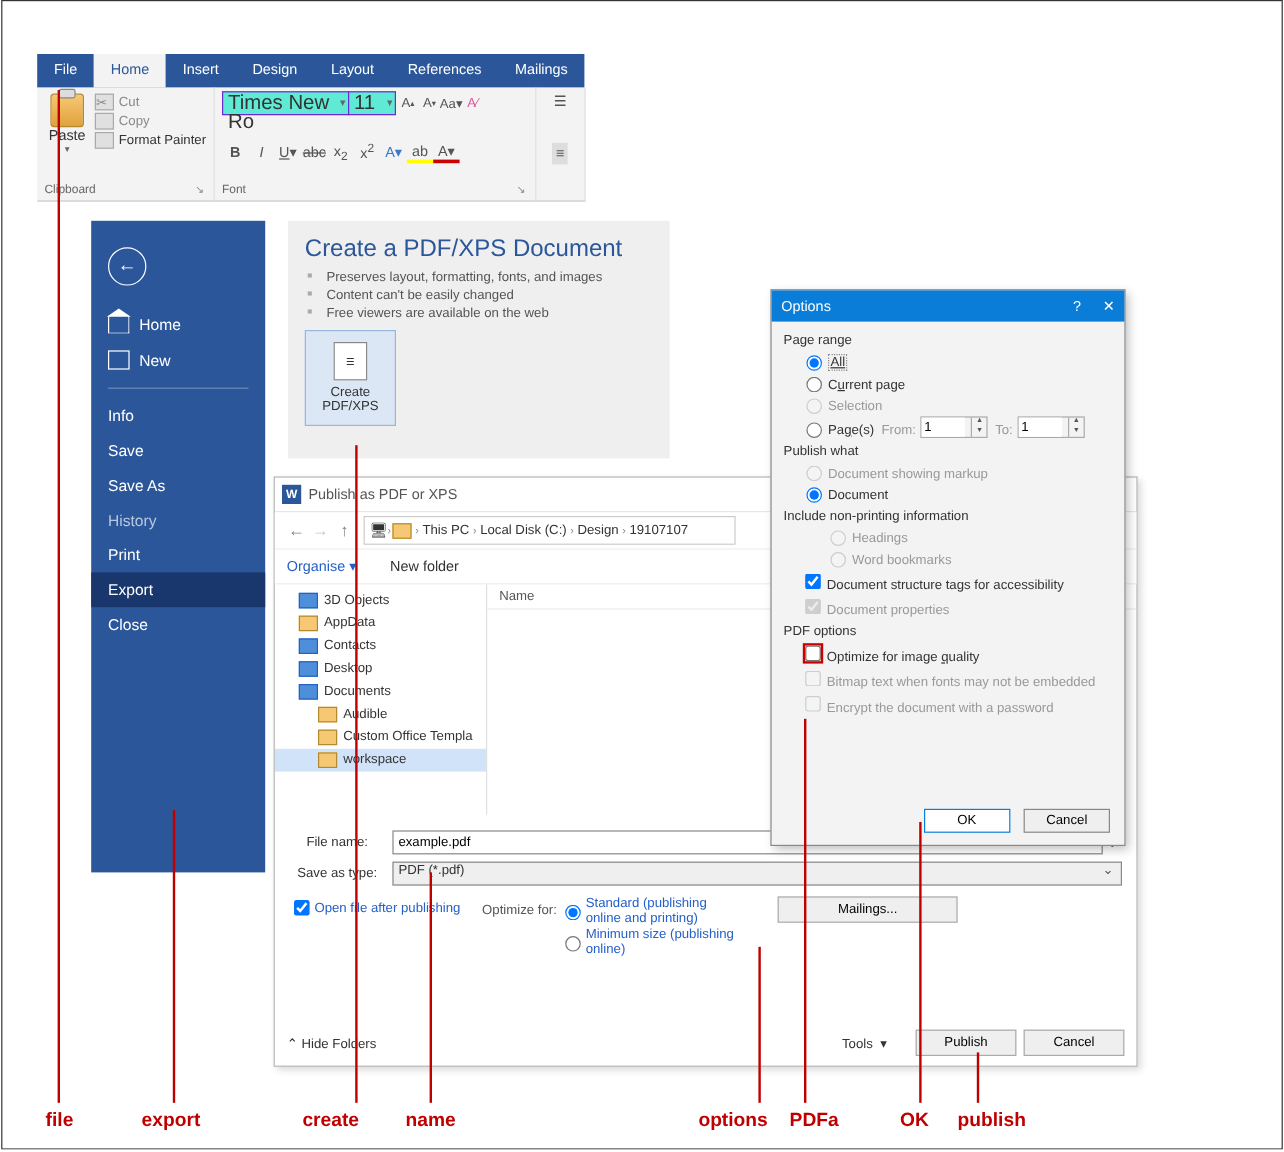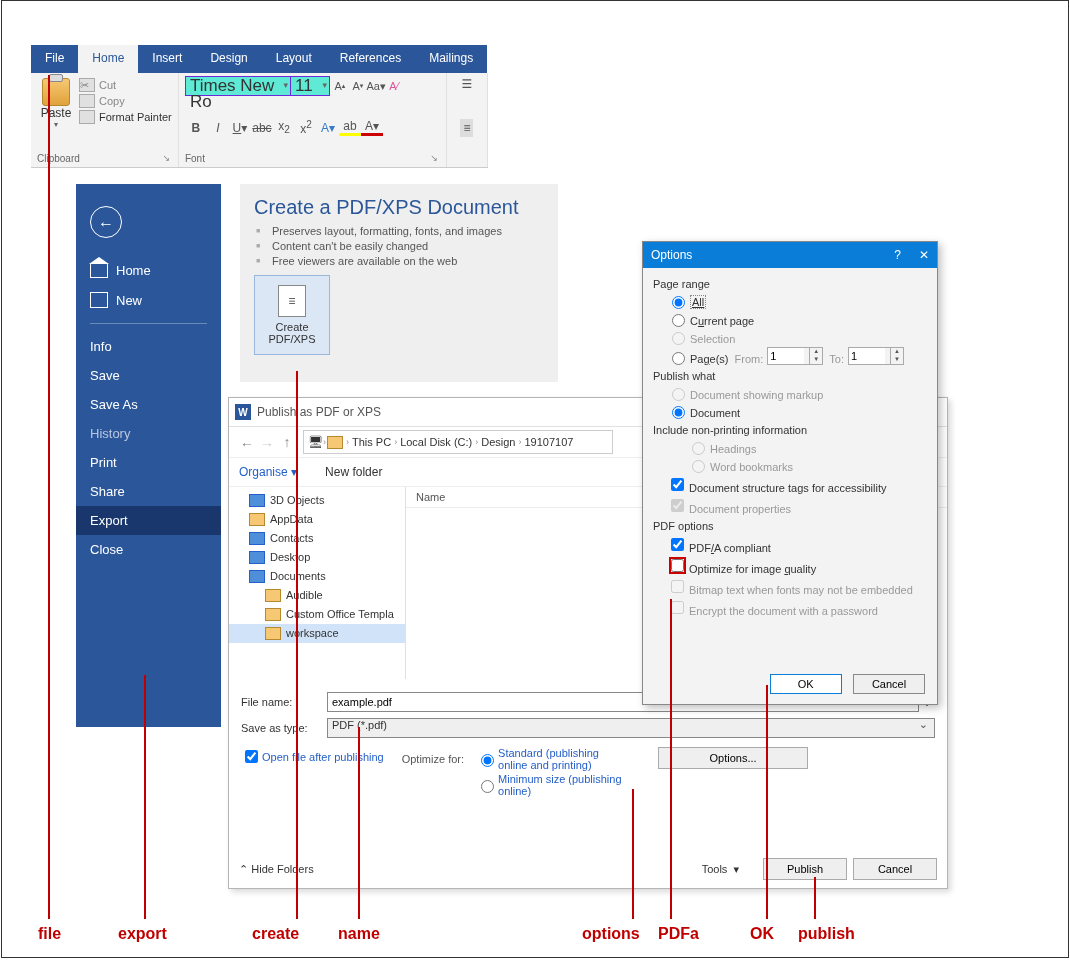--- a/index.html
+++ b/index.html
@@ -61,32 +61,32 @@
   .browse{display:flex;height:192px}
   .tree{width:176px;border-right:1px solid #e0e0e0;padding-top:4px;overflow:hidden;font-size:11px}
   .titem{padding:3px 0 3px 20px;display:flex;align-items:flex-start;white-space:nowrap}
   .titem.sub{padding-left:36px}
   .titem.sel{background:#d1e3f8}
   .titem .ico{width:14px;height:11px;margin-right:5px;background:#f7c873;border:1px solid #b58a2e}
   .titem .ico.blue{background:#4f8ed8;border-color:#2460c9}
   .filearea{flex:1;border-left:none}
   .colhead{border-bottom:1px solid #ececec;padding:4px 10px;font-size:11px;color:#555}
   .formrow{display:flex;align-items:center;padding:3px 12px}
-  .formrow label{width:80px;text-align:left;margin-right:6px;font-size:11px;color:#333}
+  .formrow label{width:80px;text-align:center;margin-right:6px;font-size:11px;color:#333}
   .textinput{flex:1;border:1px solid #888;height:18px;padding:0 4px;font-size:11px;background:#fff}
   .comboinput{flex:1;border:1px solid #888;height:18px;padding:0 4px;font-size:11px;background:#efefef;position:relative}
   .comboinput:after{content:"⌄";position:absolute;right:6px;top:-1px;color:#555}
   .opt-area{display:flex;padding:6px 12px;align-items:flex-start}
   .chk{display:flex;align-items:center;font-size:11px;color:#2460c9}
   .chk input{margin-right:4px}
   .optimize{margin-left:18px;font-size:11px}
   .optimize .row{display:flex;align-items:center;margin-bottom:2px}
   .optimize input{margin-right:4px}
   .optimize .lbl{color:#2460c9}
-  .optimize .head{color:#555;margin-right:12px}
+  .optimize .head{color:#555;margin-right:2px}
   .opt-btn{margin-left:30px;width:150px;height:22px;border:1px solid #aaa;background:#efefef;font-size:11px}
   .dlg-bottom{position:absolute;bottom:8px;left:10px;right:10px;display:flex;align-items:center;justify-content:space-between}
   .hidefold{font-size:11px;color:#333}
   .btns-right{display:flex;align-items:center}
   .tools{font-size:11px;margin-right:18px;color:#333}
   .winbtn{width:84px;height:22px;border:1px solid #aaa;background:#efefef;font-size:11px;margin-left:6px}
   
   .optdlg{position:absolute;left:640px;top:240px;width:294px;height:462px;background:#f3f3f3;border:1px solid #888;box-shadow:3px 3px 8px rgba(0,0,0,.25)}
   .opt-title{height:26px;background:#0a7dd8;color:#fff;display:flex;align-items:center;padding:0 8px;justify-content:space-between;font-size:12px}
   .opt-title .r{display:flex;align-items:center}
@@ -198,23 +198,20 @@
       </div>
   <div class="bs-item">
         <span>Save As</span>
       </div>
   <div class="bs-item dim">
         <span>History</span>
       </div>
   <div class="bs-item">
         <span>Print</span>
       </div>
-  <div class="bs-item">
-        <span>Share</span>
-      </div>
   <div class="bs-item sel">
         <span>Export</span>
       </div>
   <div class="bs-item">
         <span>Close</span>
       </div>
 </div>
 
 <div class="create-panel">
   <div class="create-title">Create a PDF/XPS Document</div>
@@ -316,21 +313,21 @@
             <span class="head">Optimize for:</span>
             <input type="radio" checked="" style="">
             <span class="lbl" style="max-width:130px;display:inline-block">Standard (publishing online and printing)</span>
           </div>
       <div class="row">
             <span class="head" style="visibility:hidden">Optimize for:</span>
             <input type="radio" style="">
             <span class="lbl" style="max-width:130px;display:inline-block">Minimum size (publishing online)</span>
           </div>
     </div>
-    <button class="opt-btn">Options...</button>
+    <button class="opt-btn">Mailings...</button>
   </div>
   <div class="dlg-bottom">
     <span class="hidefold">⌃ <span>Hide Folders</span></span>
     <div class="btns-right">
       <span class="tools"><span>Tools</span> &nbsp;▾</span>
       <button class="winbtn">Publish</button>
       <button class="winbtn">Cancel</button>
     </div>
   </div>
 </div>
@@ -398,24 +395,20 @@
     <div class="opt-row">
           <input type="checkbox" checked="" style="">
           <span>Document structure tags for accessibility</span>
         </div>
     <div class="opt-row dim">
           <input type="checkbox" checked="" disabled="" style="">
           <span>Document properties</span>
         </div>
     <div class="group-label">PDF options</div>
     <div class="opt-row">
-          <input type="checkbox" checked="" style="">
-          <span>PDF<span class="u">/</span>A compliant</span>
-        </div>
-    <div class="opt-row">
           <input type="checkbox" style="outline: rgb(204, 0, 0) solid 2px;">
           <span>Optimize for image <span class="u">q</span>uality</span>
         </div>
     <div class="opt-row dim">
           <input type="checkbox" disabled="" style="">
           <span>Bitmap text when fonts may not be embedded</span>
         </div>
     <div class="opt-row dim">
           <input type="checkbox" disabled="" style="">
           <span>Encrypt the document with a password</span>

